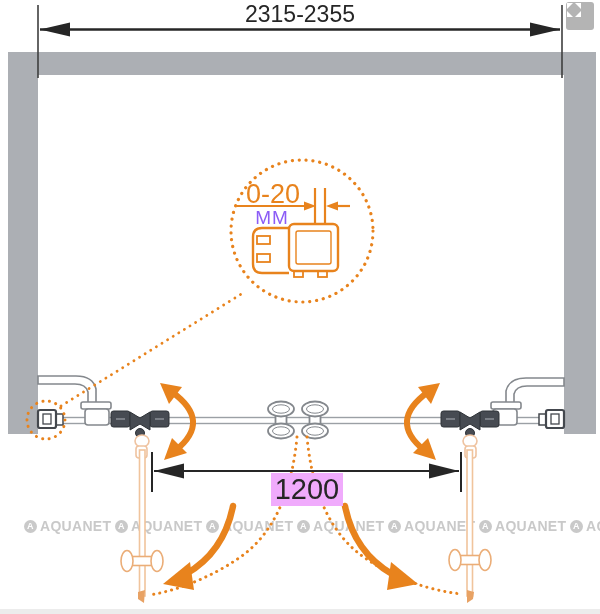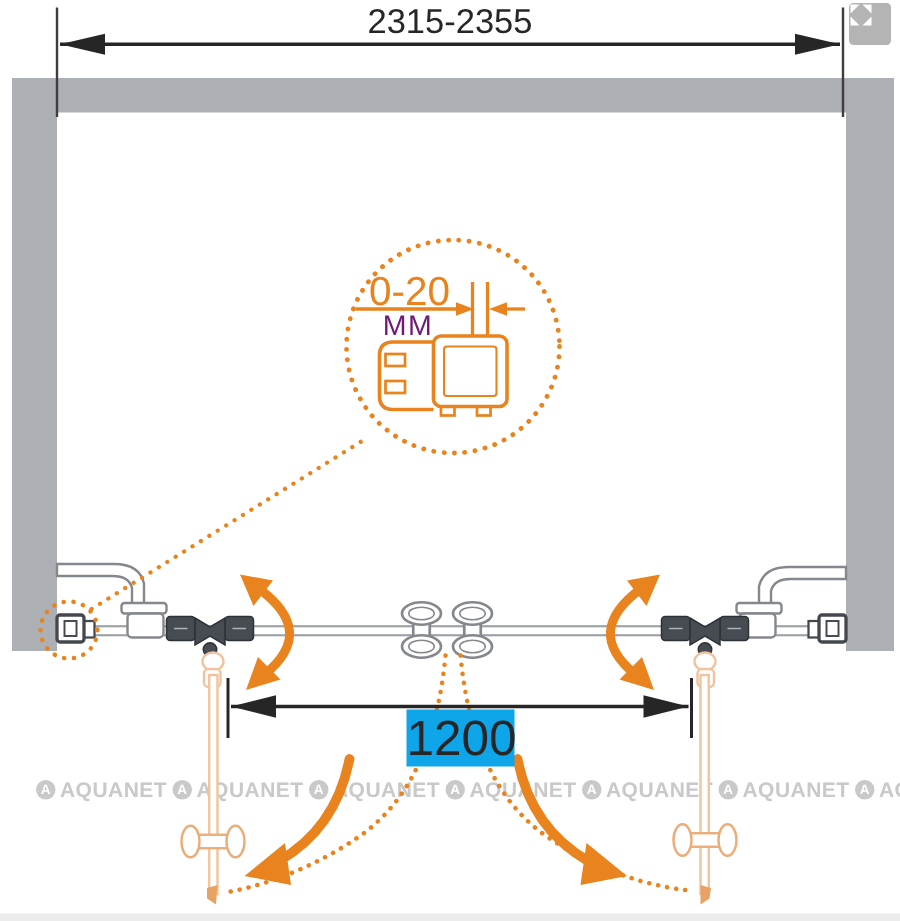--- a/index.html
+++ b/index.html
@@ -1,23 +1,23 @@
 <!DOCTYPE html>
 <html><head>
 <meta charset="utf-8">
 <style>
   html,body{margin:0;padding:0;background:#fff;}
   .stage{position:relative;width:600px;height:614px;background:#ffffff;overflow:hidden;
          font-family:"Liberation Sans",sans-serif;}
   .stage svg{position:absolute;left:0;top:0;z-index:2;}
   .label{position:absolute;z-index:3;color:#262626;font-weight:normal;}
   .label-top{left:218px;top:1px;width:164px;text-align:center;font-size:23px;letter-spacing:0;}
-  .label-1200{left:271px;top:473px;width:72px;text-align:center;font-size:33px;background:#0ea5e9;}
+  .label-1200{left:271px;top:473px;width:72px;text-align:center;font-size:29px;background:#f0abfc;}
   .label-range{left:246px;top:179px;width:60px;text-align:left;font-size:27px;color:#E8831D;}
-  .label-unit{left:246px;top:207px;width:52px;text-align:center;font-size:19px;color:#701a75;letter-spacing:1px;}
+  .label-unit{left:246px;top:207px;width:52px;text-align:center;font-size:19px;color:#8b5cf6;letter-spacing:1px;}
   .wm-row{position:absolute;left:0;top:518px;width:600px;height:20px;z-index:1;}
   .wm{position:absolute;top:0;display:flex;align-items:center;color:#C9C9C9;font-weight:bold;
       font-size:14px;letter-spacing:.3px;white-space:nowrap;}
   .wm-logo{display:inline-block;width:13px;height:13px;border-radius:50%;background:#C9C9C9;color:#fff;
       font-size:9px;line-height:13px;text-align:center;margin-right:3px;font-weight:bold;}
   .wm:nth-child(1){left:24px;} .wm:nth-child(2){left:115px;} .wm:nth-child(3){left:206px;}
   .wm:nth-child(4){left:297px;} .wm:nth-child(5){left:388px;} .wm:nth-child(6){left:479px;}
   .wm:nth-child(7){left:570px;}
   .fs-btn{position:absolute;left:566px;top:2px;width:28px;height:28px;background:#B4B4B4;
       border-radius:3px;z-index:4;display:flex;align-items:center;justify-content:center;cursor:pointer;}

